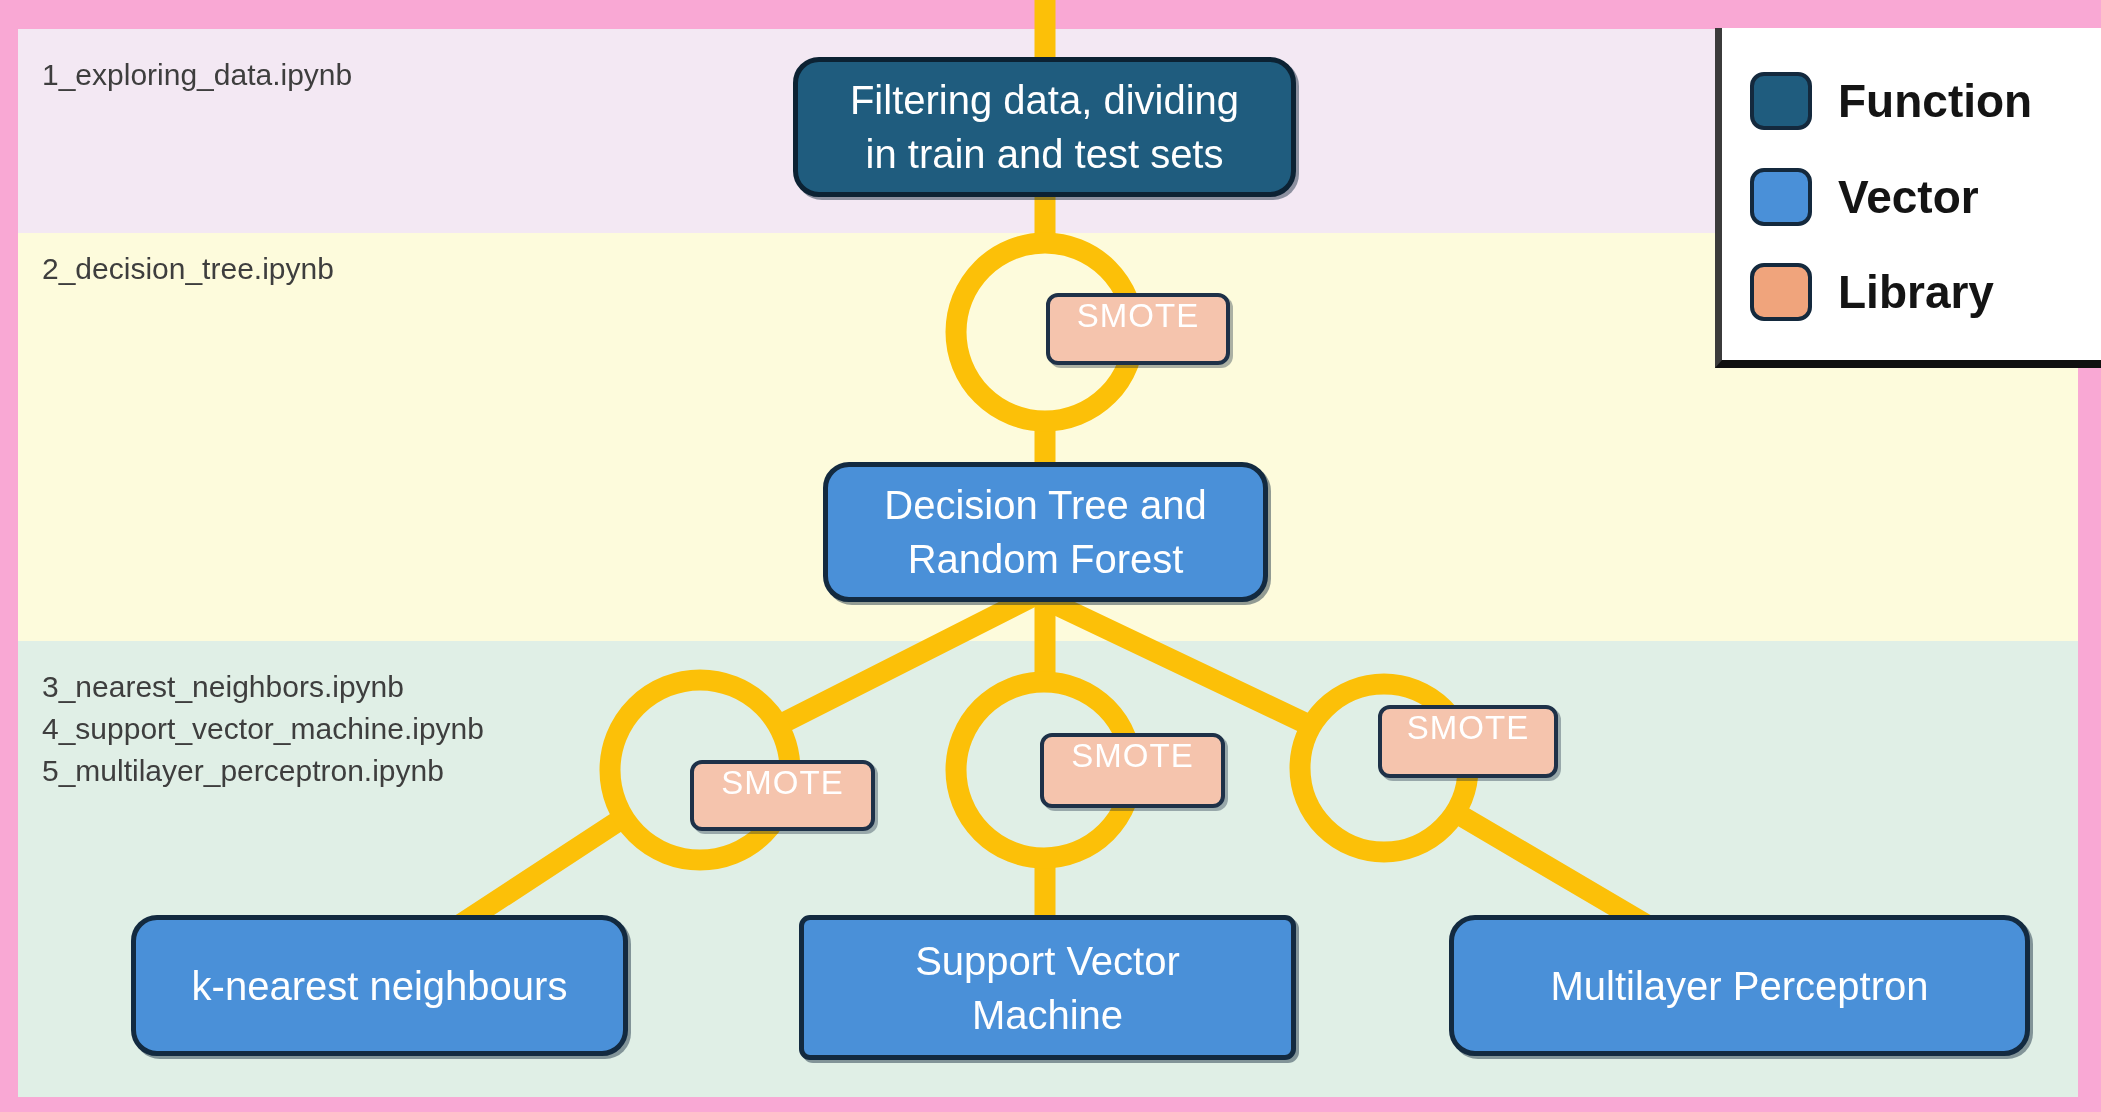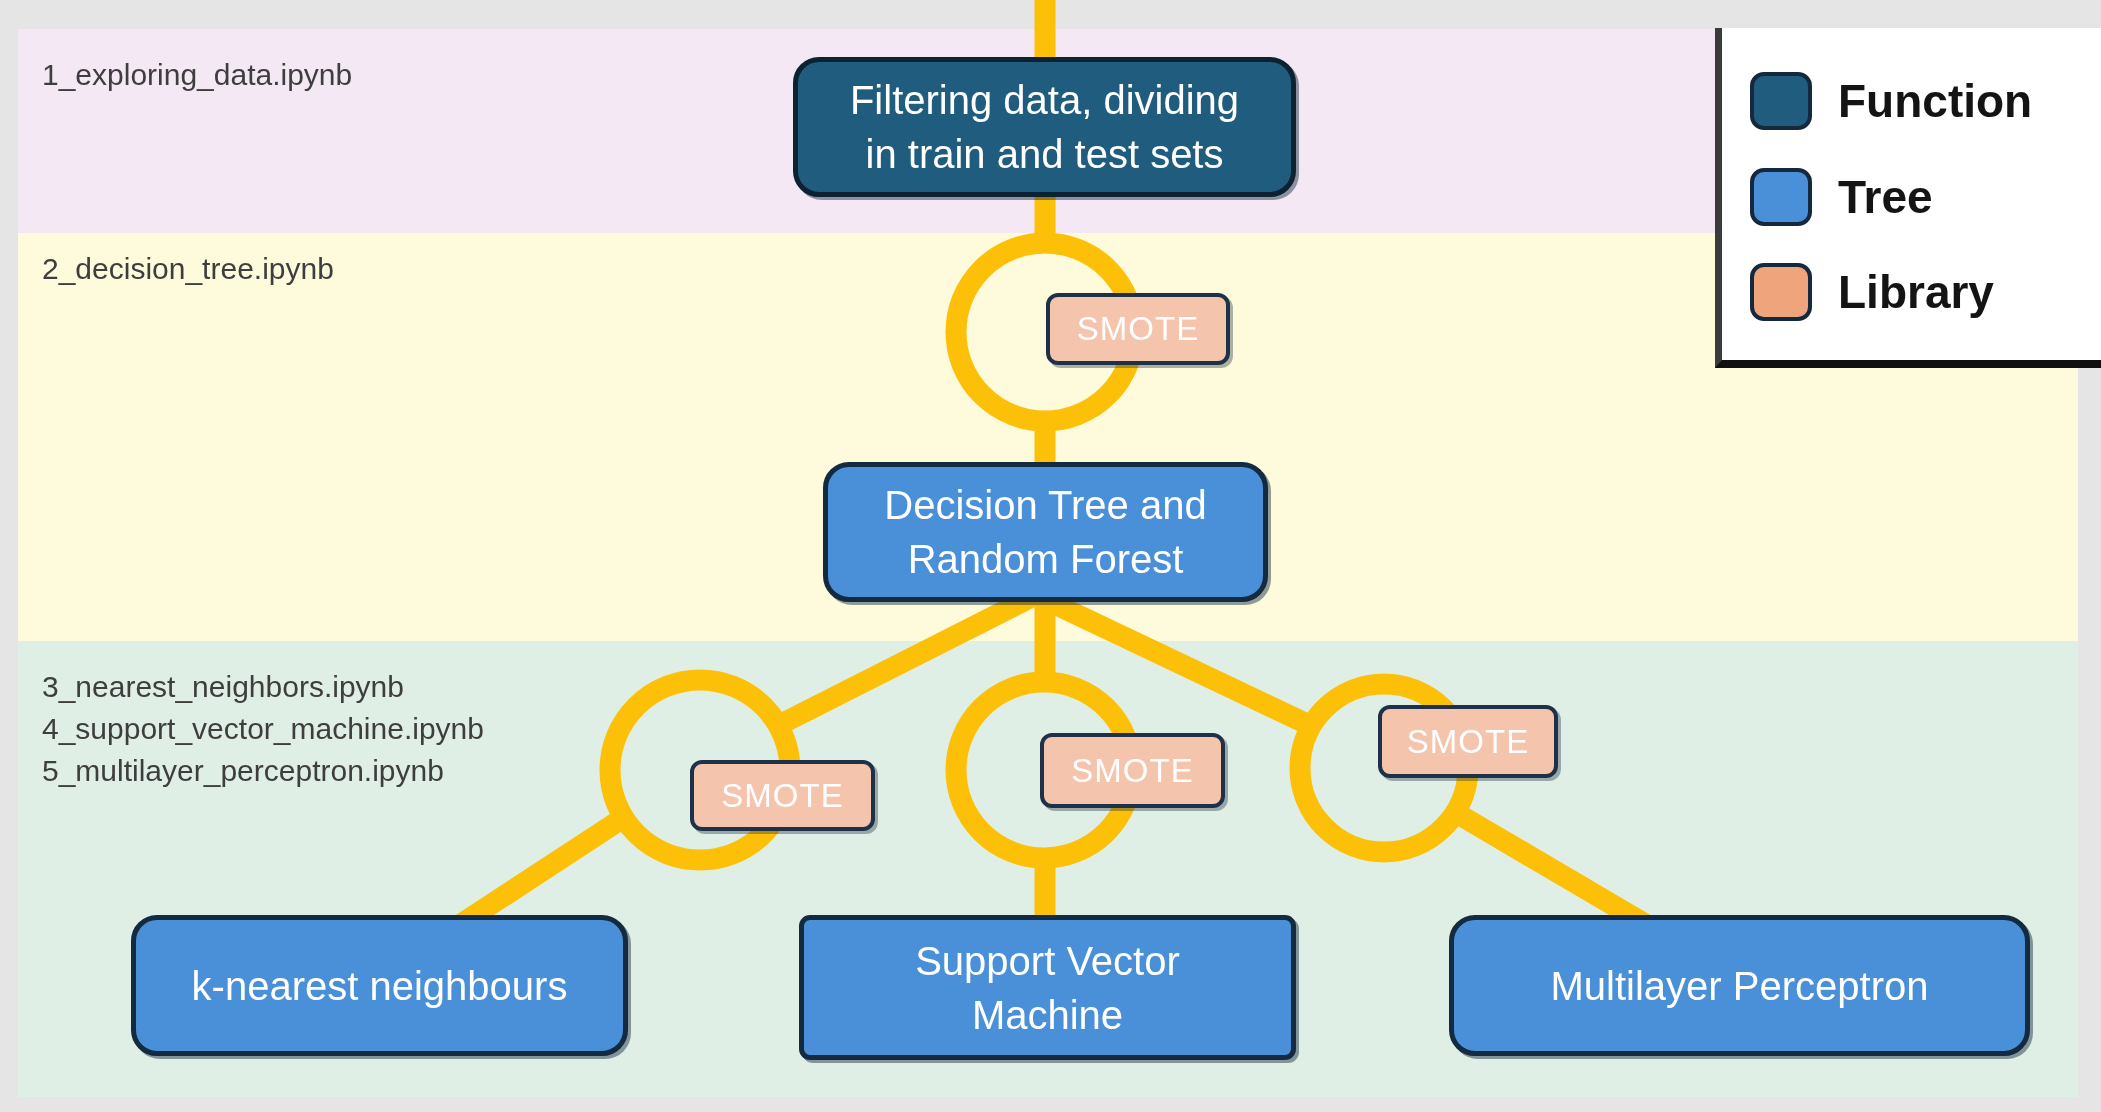--- a/index.html
+++ b/index.html
@@ -1,17 +1,17 @@
 <!DOCTYPE html>
 <html><head>
 <meta charset="utf-8">
 <style>
   html,body{margin:0;padding:0;background:#ffffff;}
   .canvas{
-    position:relative;width:2101px;height:1112px;background:#e5e5e5;
+    position:relative;width:2101px;height:1112px;background:#f9a8d4;
     font-family:"Liberation Sans",sans-serif;overflow:hidden;
   }
   .band{position:absolute;left:18px;width:2060px;}
   .band-1{top:29px;height:204px;background:#F3E8F3;}
   .band-2{top:233px;height:408px;background:#FDFBDC;}
   .band-3{top:641px;height:456px;background:#E0EFE6;}
 
   .nb-label{
     position:absolute;left:42px;font-size:30px;line-height:42px;
     color:#3E3E3E;white-space:nowrap;
@@ -30,21 +30,21 @@
   }
   .node-function{background:#1F5C7E;border:5px solid #0C2233;}
   .node-model{background:#4A90D8;border:5px solid #132A40;}
   .box-filtering{left:793px;top:57px;width:503px;height:140px;}
   .box-dt{left:823px;top:462px;width:445px;height:140px;}
   .box-knn{left:131px;top:915px;width:497px;height:141px;}
   .box-svm{left:799px;top:915px;width:497px;height:145px;border-radius:11px;}
   .box-mlp{left:1449px;top:915px;width:581px;height:141px;}
 
   .smote{
-    position:absolute;box-sizing:border-box;display:flex;align-items:center;justify-content:center;
+    position:absolute;box-sizing:border-box;display:flex;align-items:flex-start;justify-content:center;
     background:#F5C4AD;border:4px solid #1E3148;border-radius:12px;
     color:#ffffff;font-size:33px;font-weight:400;letter-spacing:1px;
     box-shadow:3px 3px 0 rgba(16,37,58,0.35);
   }
   .smote-1{left:1046px;top:293px;width:184px;height:72px;}
   .smote-2{left:690px;top:760px;width:185px;height:71px;}
   .smote-3{left:1040px;top:733px;width:185px;height:75px;}
   .smote-4{left:1378px;top:705px;width:180px;height:73px;}
 
   .legend{
@@ -131,21 +131,21 @@
     <span>Multilayer Perceptron</span>
   </div>
 
   <div class="legend">
     <div class="legend-item legend-item-1">
       <div class="swatch sw-function"></div>
       <div class="legend-label">Function</div>
     </div>
     <div class="legend-item legend-item-2">
       <div class="swatch sw-model"></div>
-      <div class="legend-label">Tree</div>
+      <div class="legend-label">Vector</div>
     </div>
     <div class="legend-item legend-item-3">
       <div class="swatch sw-library"></div>
       <div class="legend-label">Library</div>
     </div>
   </div>
 
 </div>
 
 </body></html>

